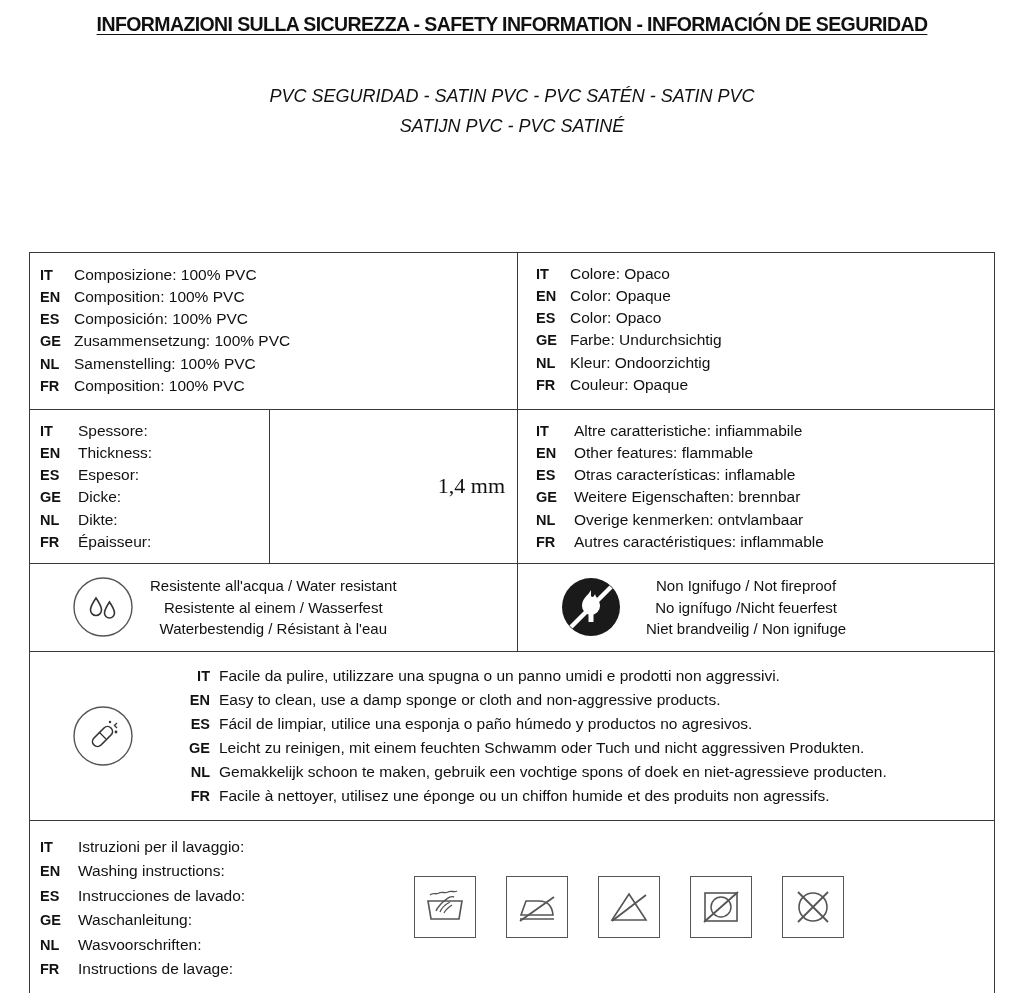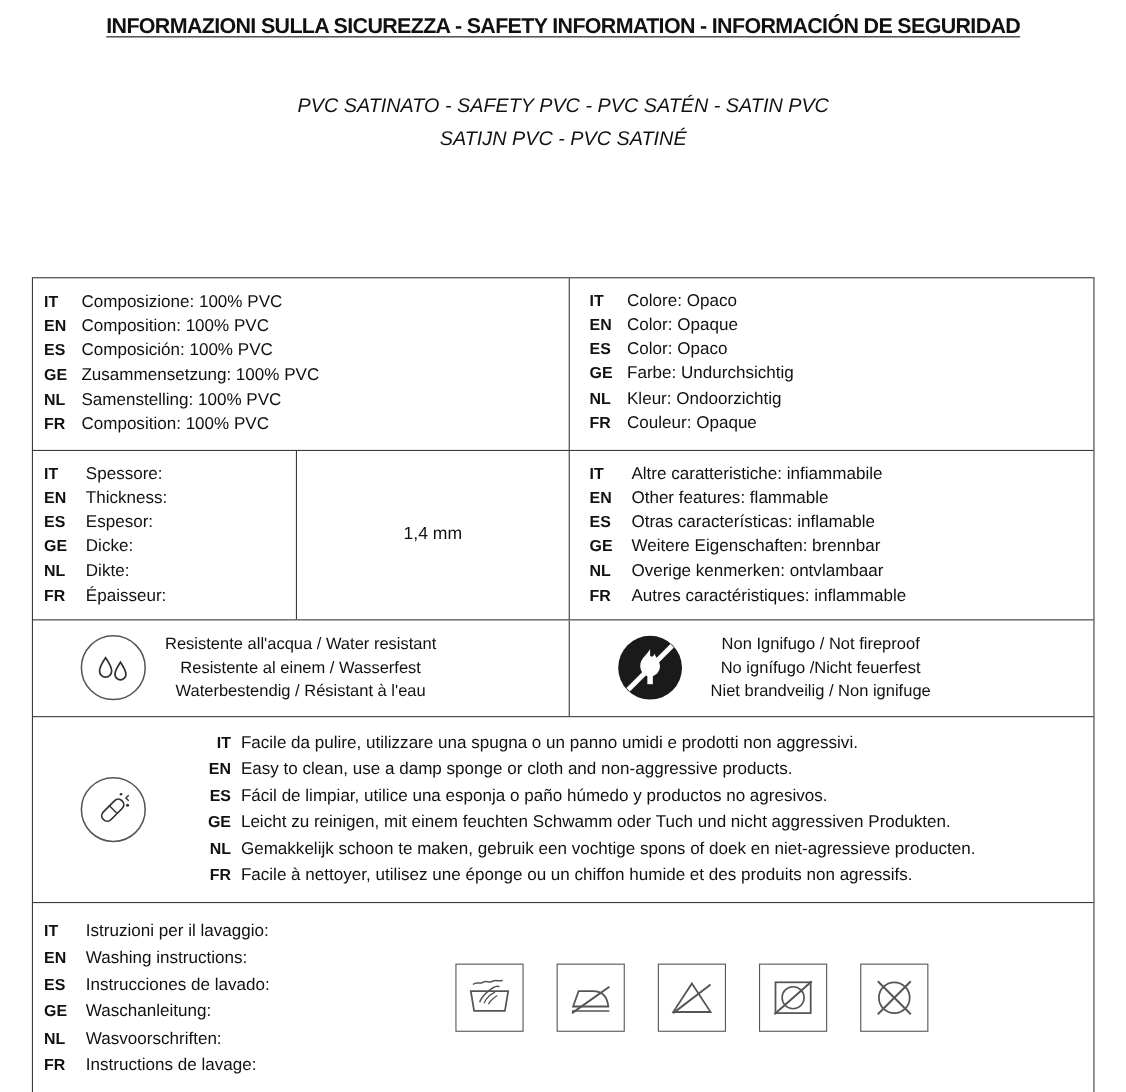--- a/index.html
+++ b/index.html
@@ -87,22 +87,23 @@
 
   
   .r1 .c1 { width: 488px; flex: 0 0 488px; padding-left: 10px; padding-top: 11px; padding-bottom: 12px;}
   .r1 .c2 { flex: 1; padding-left: 18px; }
   .r1 .lcode { width: 34px; flex: 0 0 34px;}
 
   
   .r2 .c1 { width: 240px; flex: 0 0 240px; padding-left: 10px; }
   .r2 .c2 {
     width: 248px; flex: 0 0 248px;
-    display: flex; align-items: center; justify-content: center;
-    font-size: 16px;
+    display: flex; align-items: center; justify-content: flex-end;
+    font-size: 22px;
+    font-family: Liberation Serif, serif;
   }
   .r2 .c3 { flex: 1; padding-left: 18px; }
   .r2 .lcode { width: 38px; flex: 0 0 38px;}
   .r2 .c3 .lcode { width: 38px; flex: 0 0 38px;}
 
   
   .r3 { min-height: 88px; }
   .r3 .c1 {
     width: 488px; flex: 0 0 488px;
     display: flex; align-items: center; gap: 16px;
@@ -159,21 +160,21 @@
 </head>
 <body>
 
 <div class="page">
 
   <div class="doc-title">
     <span class="line l1">INFORMAZIONI SULLA SICUREZZA - SAFETY INFORMATION - INFORMACIÓN DE SEGURIDAD</span>
   </div>
 
   <div class="subtitle">
-    <span class="line">PVC SATINATO - SAFETY PVC - PVC SATÉN - SATIN PVC</span>
+    <span class="line">PVC SEGURIDAD - SATIN PVC - PVC SATÉN - SATIN PVC</span>
     <span class="line">SATIJN PVC - PVC SATINÉ</span>
   </div>
 
   <div class="tbl">
 
     <div class="row r1">
       <div class="cell divider c1">
         <div class="langlist">
           <div class="lrow">
             <span class="lcode">IT</span>

